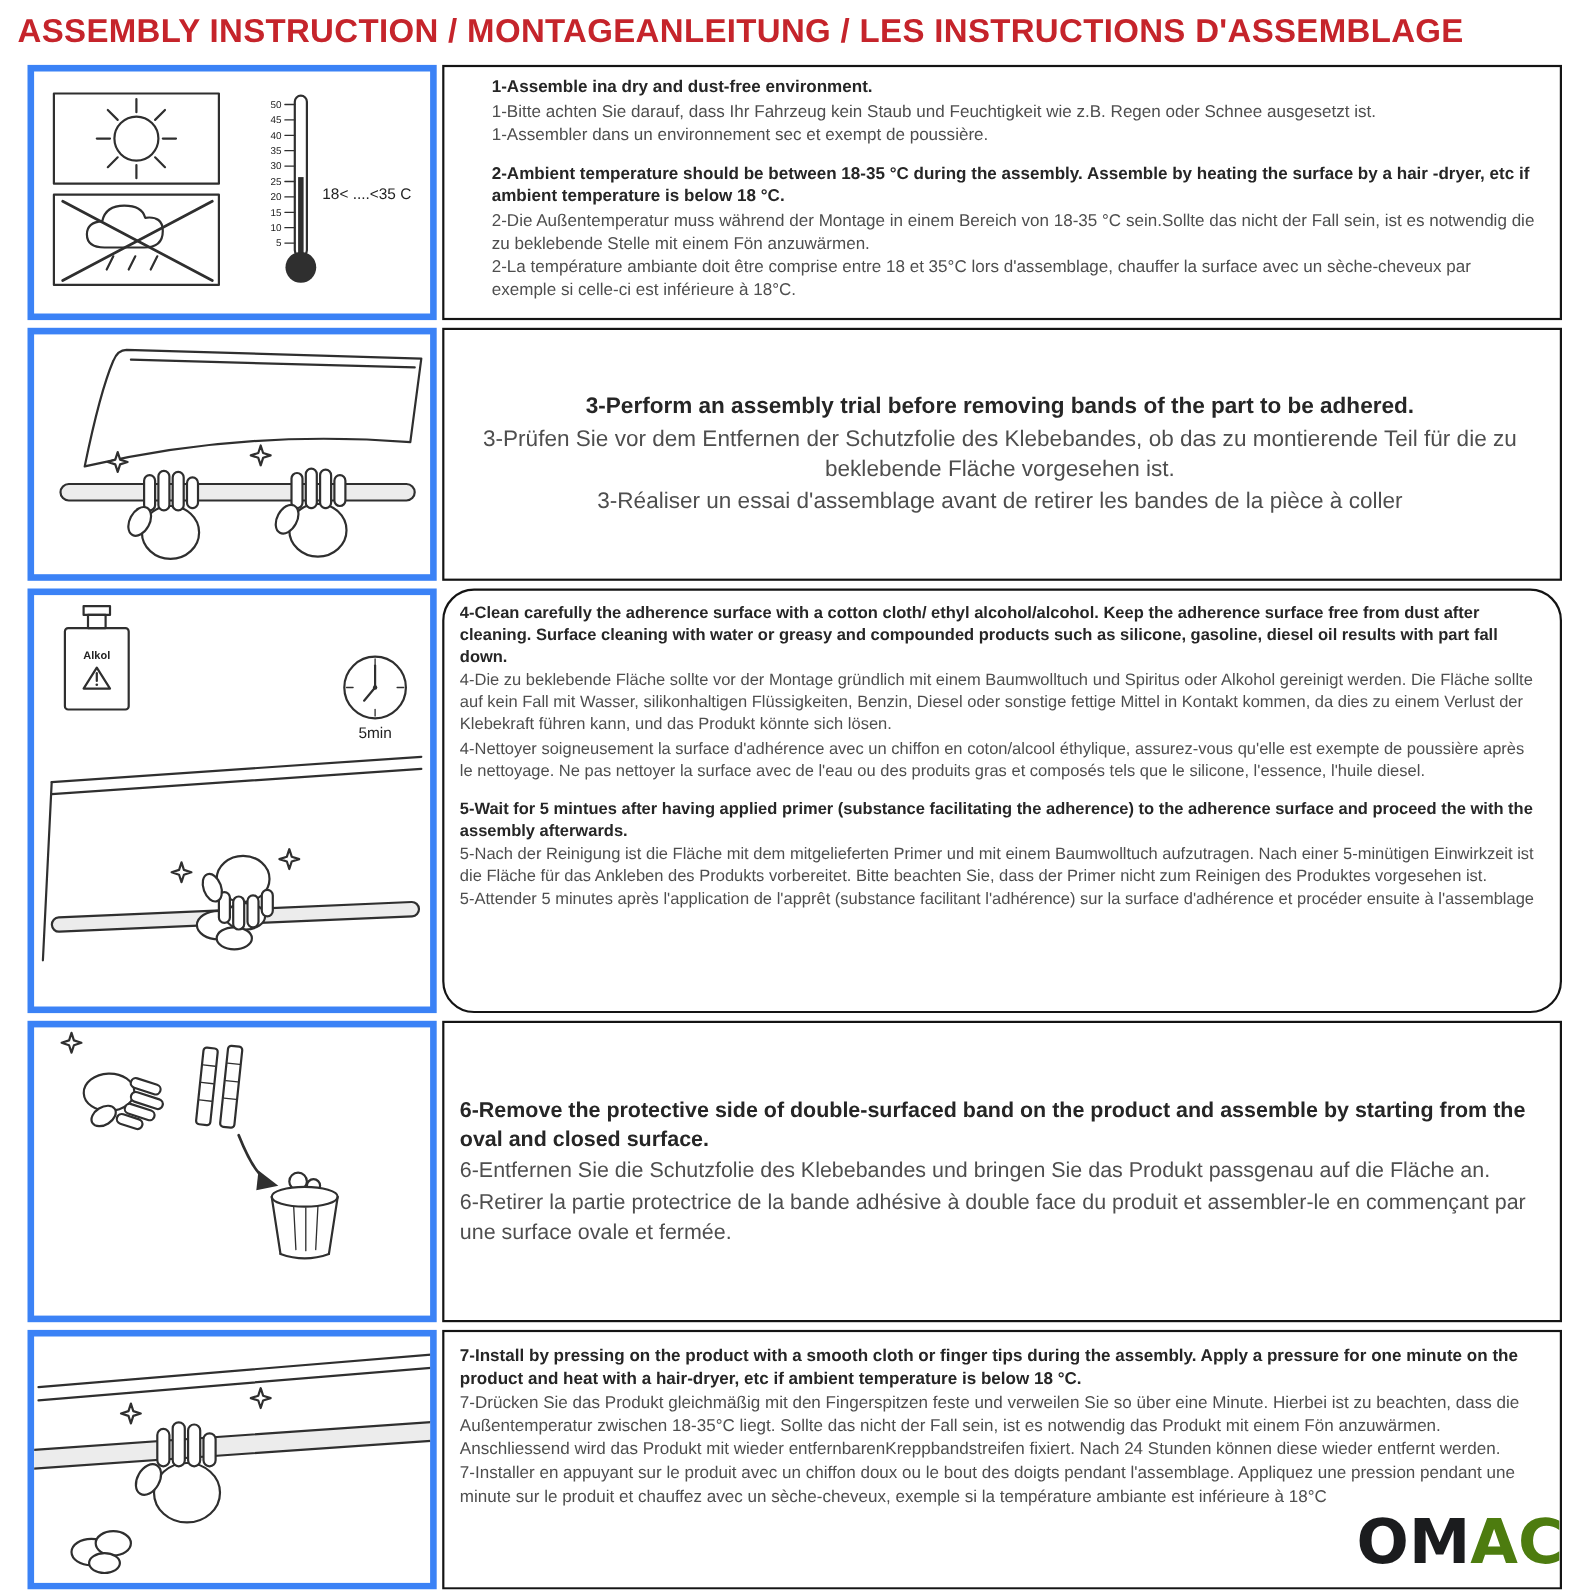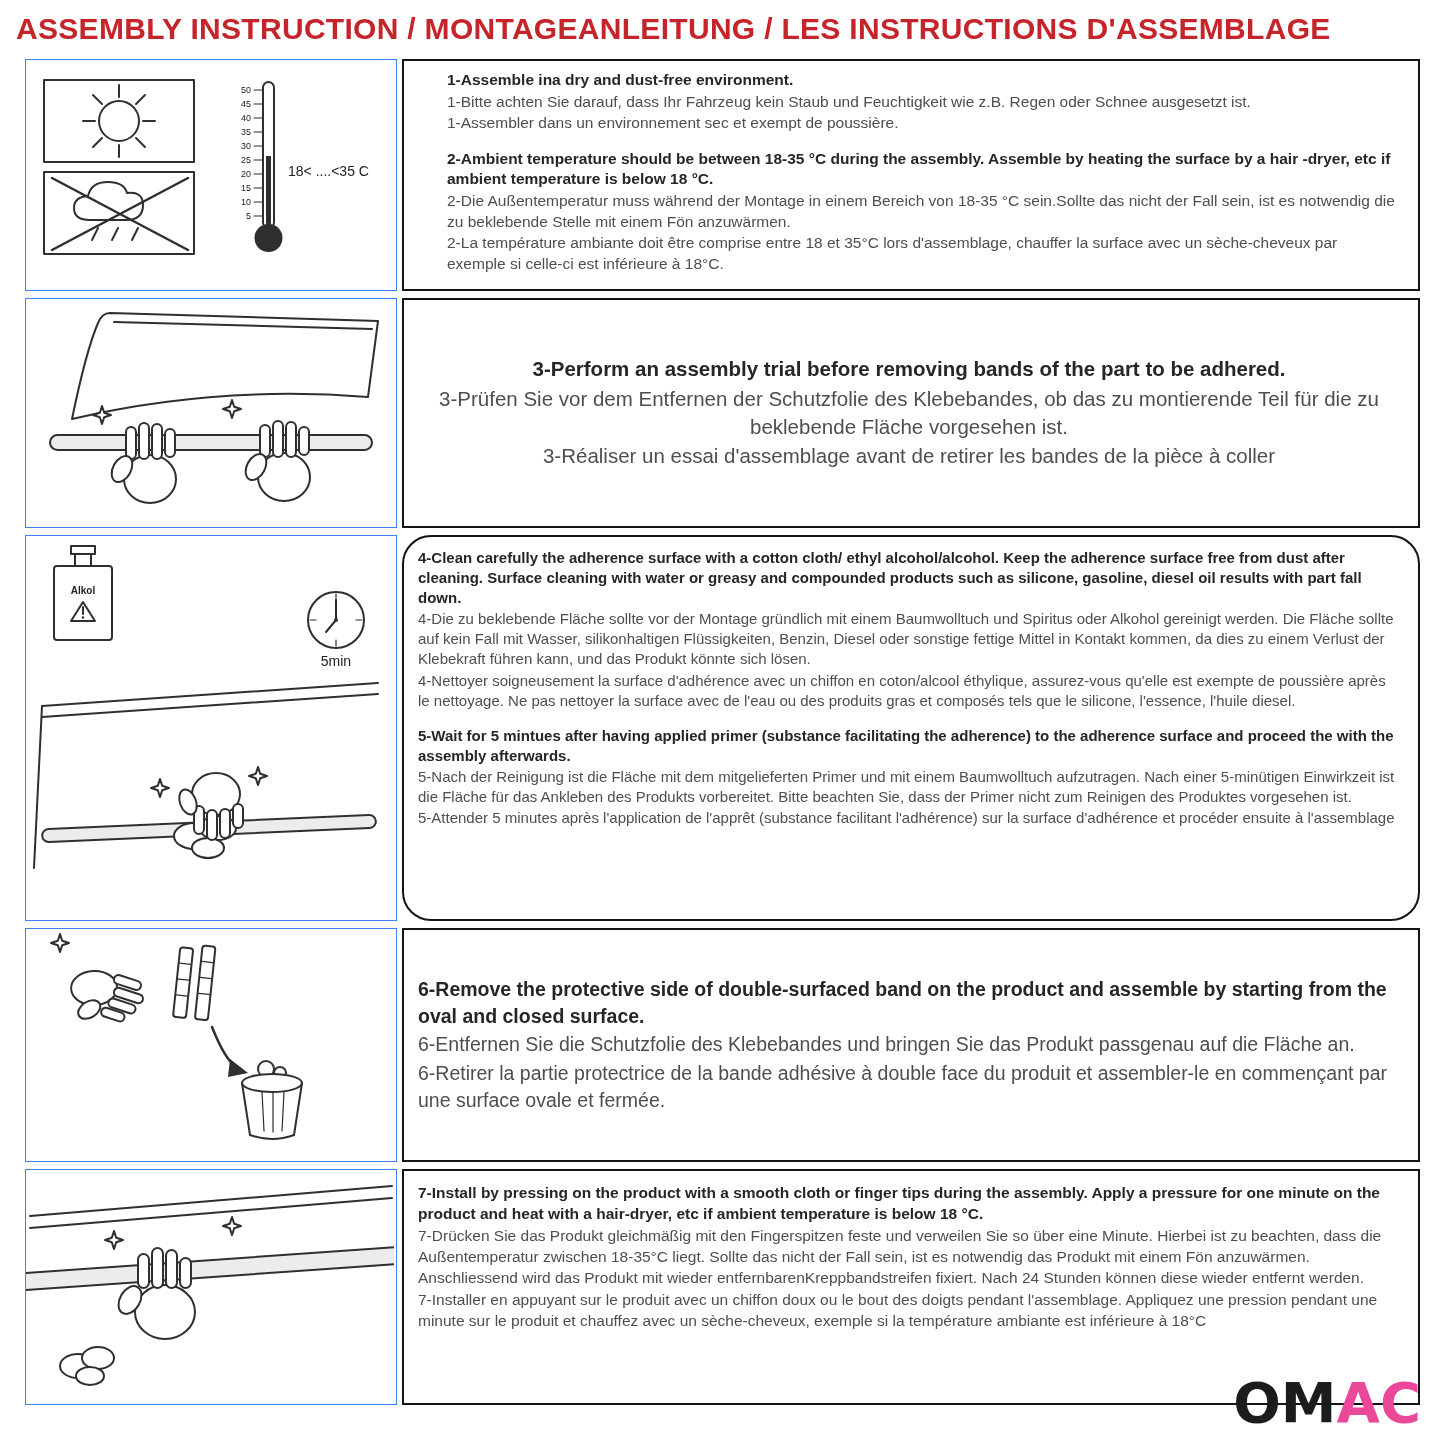--- a/index.html
+++ b/index.html
@@ -7,31 +7,31 @@
     width:1445px; height:1445px; background:#ffffff; position:relative;
     font-family:"Liberation Sans", sans-serif; overflow:hidden;
   }
   .title {
     color:#c5242b; font-size:30px; font-weight:800; letter-spacing:0.3px;
     margin:0; padding:12px 28px 13px 16px; white-space:nowrap;
   }
   .content { padding:0 25px; }
   .row { display:flex; gap:5px; margin-bottom:7px; }
   .illu {
-    flex:0 0 372px; border:1px solid #3b82f6; box-sizing:border-box;
+    flex:0 0 372px; border:6px solid #3b82f6; box-sizing:border-box;
     background:#fff; overflow:hidden;
   }
   .txt {
     flex:1; border:2px solid #141414; box-sizing:border-box;
     padding:9px 18px 8px 14px; color:#4e4e4e;
   }
   .r1 > div { height:232px; }
   .r2 > div { height:230px; }
   .r3 > div { height:386px; }
-  .r4 > div { height:234px; }
+  .r4 > div { height:274px; }
   .r5 > div { height:236px; }
   .txt p { margin:0 0 1px 0; }
   .txt p.b { color:#262626; font-weight:700; }
   .mt { margin-top:15px !important; }
   .r1 .txt { font-size:15.5px; line-height:1.33;padding-left:43px; }
   .r2 .txt { font-size:20.5px; line-height:1.38; display:flex; flex-direction:column; justify-content:center;text-align:center; }
   .r3 .txt { font-size:15px;   line-height:1.34; padding-top:11px;border-radius:29px; }
   .r4 .txt { font-size:19.5px; line-height:1.4;  display:flex; flex-direction:column; justify-content:center; }
   .r5 .txt { font-size:15.5px; line-height:1.36; padding-top:11px; }
   svg { display:block; }
@@ -40,21 +40,21 @@
   .thin { stroke:#2f2f2f; stroke-width:1.2; fill:none; stroke-linecap:round; }
   .fillw{ fill:#ffffff; }
   .grey { fill:#ececec; }
   .dark { fill:#2f2f2f; stroke:none; }
   .svgtxt { font-family:"Liberation Sans", sans-serif; fill:#222; stroke:none; }
   .logo {
     position:absolute; right:24px; bottom:14px; line-height:1;
     font-family:"DejaVu Sans", sans-serif; font-weight:800; font-size:56px; letter-spacing:0;
   }
   .logo .om { color:#1b1c1e; }
-  .logo .ac { color:#ec4899; }
+  .logo .ac { color:#4d7c0f; }
 </style>
 </head>
 <body>
 
 <h1 class="title">ASSEMBLY INSTRUCTION / MONTAGEANLEITUNG / LES INSTRUCTIONS D'ASSEMBLAGE</h1>
 
 <div class="content">
 
   <div class="row r1">
     <div class="illu">

